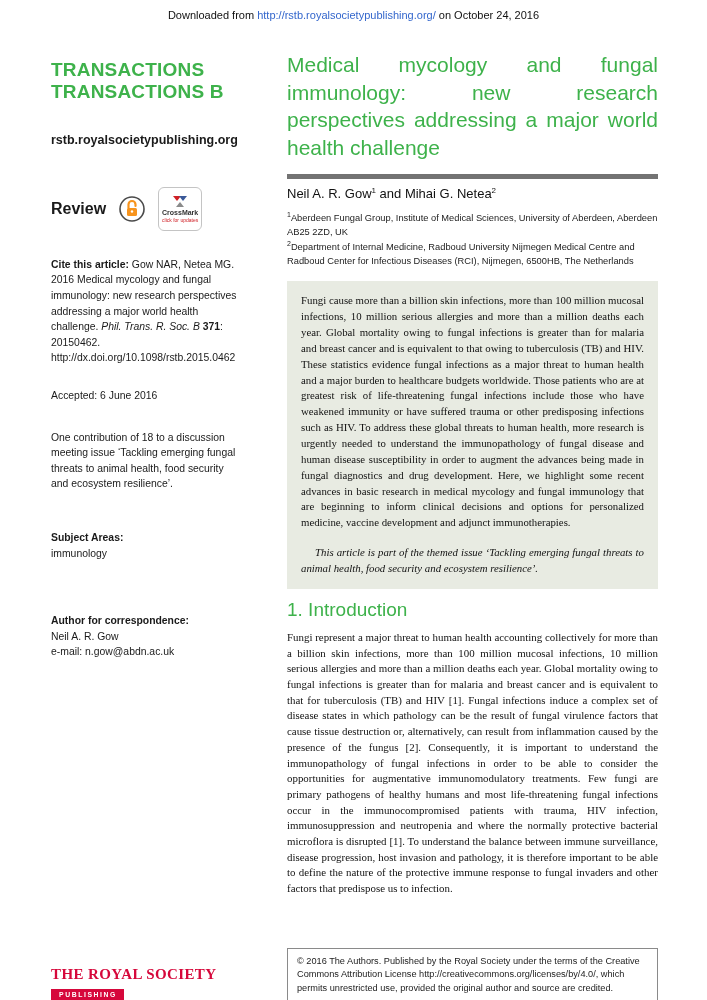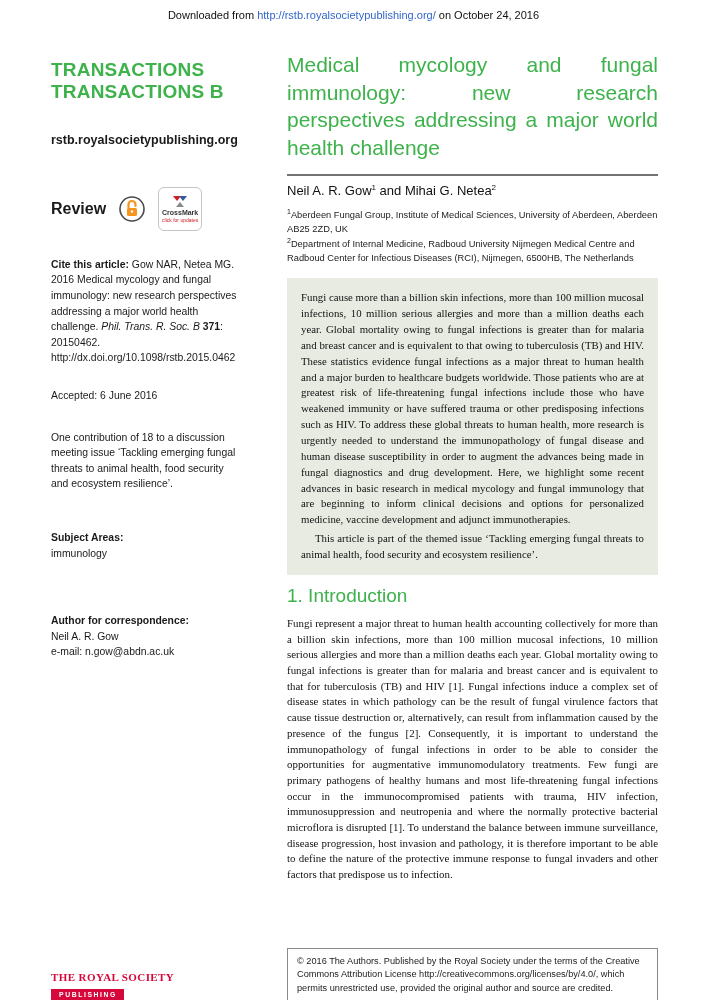--- a/index.html
+++ b/index.html
@@ -79,21 +79,21 @@
   .doi-line { display: block; }
   .accepted-block { margin-top: 22px; }
   .contribution-block { margin-top: 26px; }
   .subject-block { margin-top: 38px; }
   .keywords-block { margin-top: 24px; }
   .correspondence-block { margin-top: 28px; }
   .rs-logo { margin-top: auto; padding-bottom: 2px; }
   .rs-name {
     font-family: "Liberation Serif", serif;
     font-weight: bold;
-    font-size: 11px;
+    font-size: 15px;
     letter-spacing: 0.4px;
     color: #d6083b;
     white-space: nowrap;
   }
   .rs-division {
     display: inline-block;
     margin-top: 3px;
     background: #d6083b;
     color: #ffffff;
     font-size: 6.8px;
@@ -108,21 +108,21 @@
     flex-direction: column;
   }
   .article-title {
     color: #3eb24b;
     font-size: 21px;
     font-weight: 500;
     line-height: 1.32;
     text-align: justify;
   }
   .authors-row {
-    border-top: 2px solid #737373;
+    border-top: 5px solid #737373;
     margin-top: 12px;
     padding-top: 7px;
     font-size: 13px;
     color: #111;
   }
   .authors-row sup { font-size: 8px; }
   .affiliations {
     margin-top: 9px;
     font-size: 9.3px;
     line-height: 1.45;
@@ -132,21 +132,21 @@
   .abstract-box {
     margin-top: 13px;
     background: #e8ebe2;
     padding: 12px 14px 12px 14px;
     font-family: "Liberation Serif", serif;
     font-size: 10.8px;
     line-height: 1.47;
     text-align: justify;
     color: #111;
   }
-  .abstract-box .para2 { text-indent: 14px; margin-top: 3px; }
+  .abstract-box .para2 { text-indent: 14px; margin-top: 14px; font-style: italic; }
   .section-heading {
     margin-top: 10px;
     color: #3eb24b;
     font-size: 19px;
     font-weight: 500;
   }
   .body-text {
     margin-top: 9px;
     font-family: "Liberation Serif", serif;
     font-size: 10.9px;

